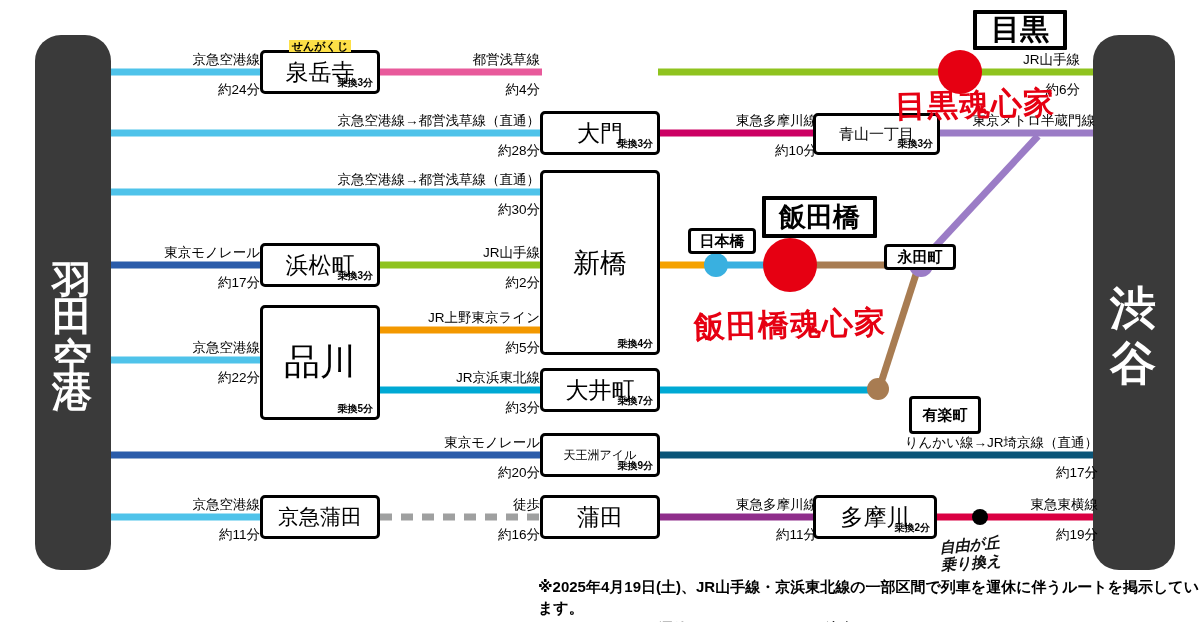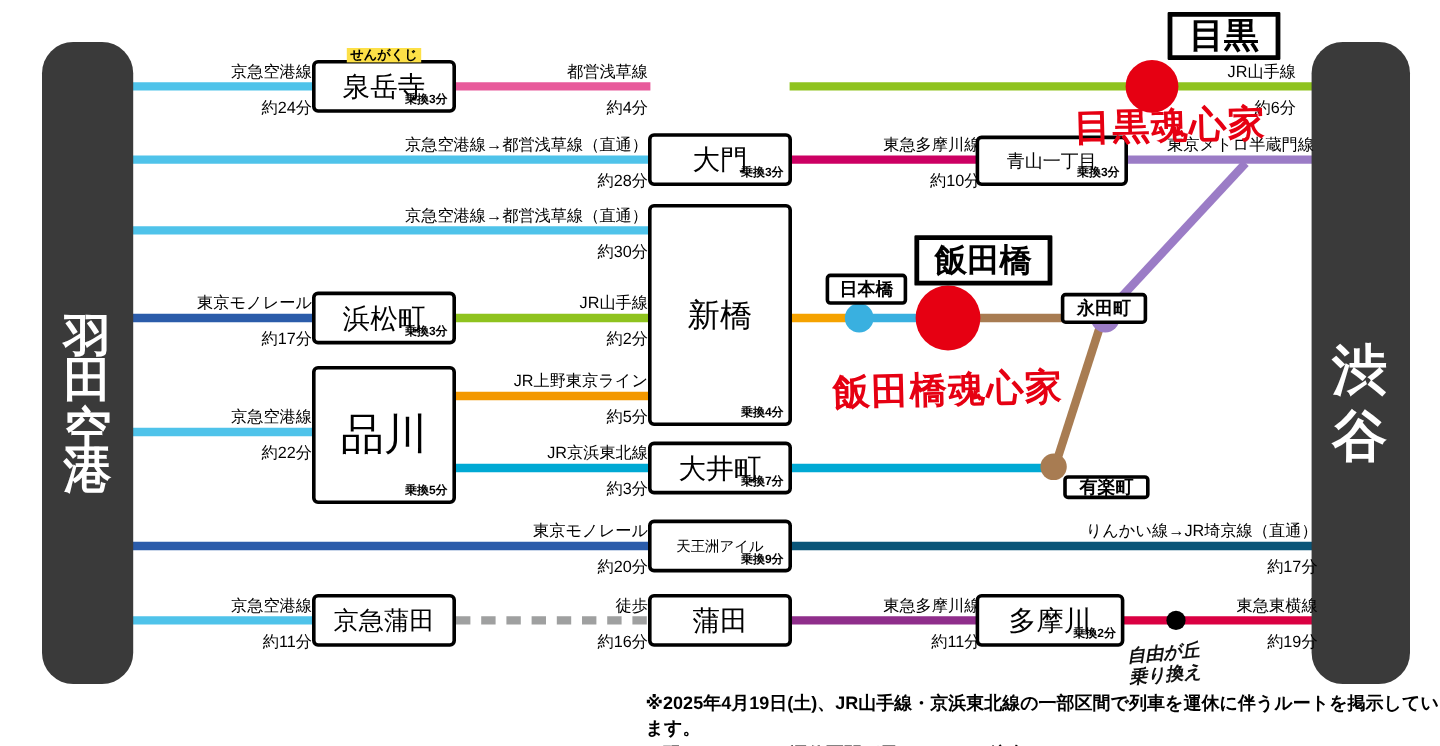--- a/index.html
+++ b/index.html
@@ -193,21 +193,21 @@
     <span class="st-name">多摩川</span>
     <span class="transfer">乗換2分</span>
   </div>
 
   <div class="mini" style="left:688px;top:228px;width:68px;height:26px">
     <span>日本橋</span>
   </div>
   <div class="mini" style="left:884px;top:244px;width:72px;height:26px">
     <span>永田町</span>
   </div>
-  <div class="mini" style="left:886px;top:396px;width:72px;height:20px">
+  <div class="mini" style="left:909px;top:396px;width:72px;height:38px">
     <span>有楽町</span>
   </div>
 
   <div class="biglabel" style="left:973px;top:10px;width:94px;height:40px;font-size:29px">
     <span>目黒</span>
   </div>
   <div class="biglabel" style="left:762px;top:196px;width:115px;height:42px;font-size:27px">
     <span>飯田橋</span>
   </div>
 

